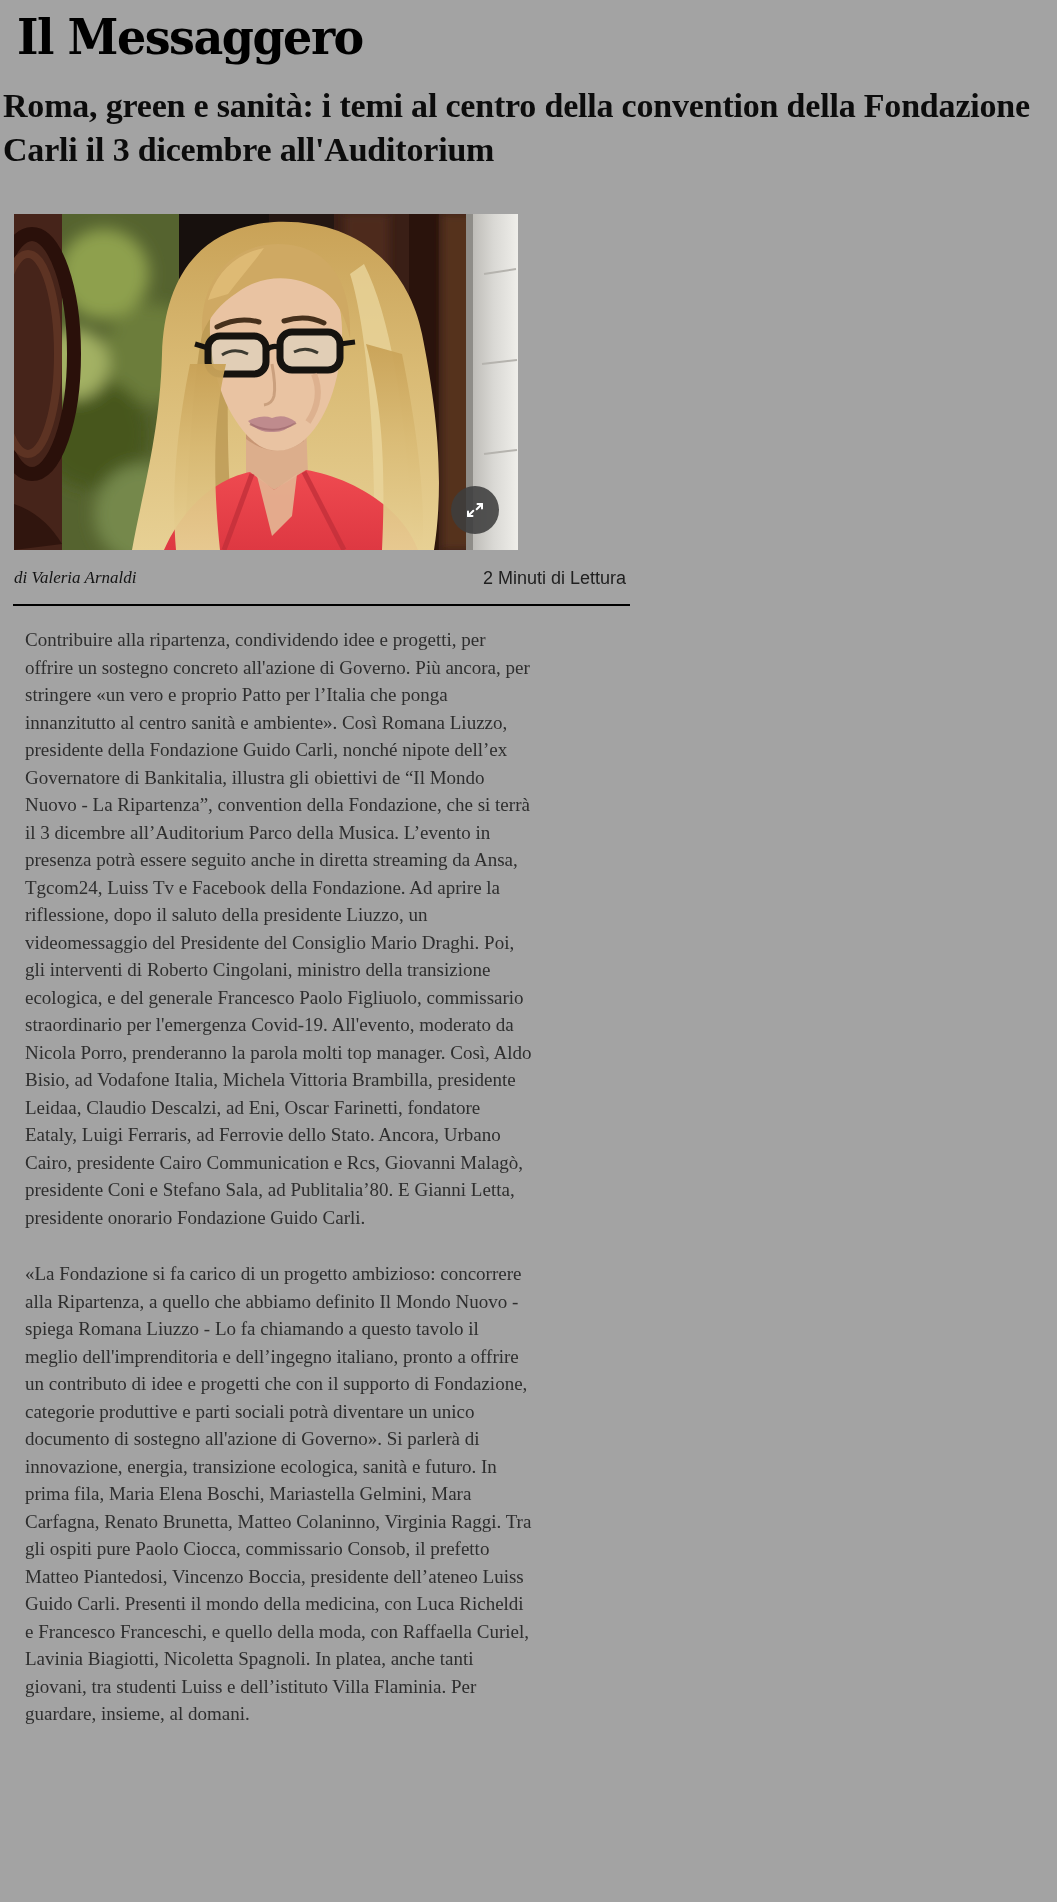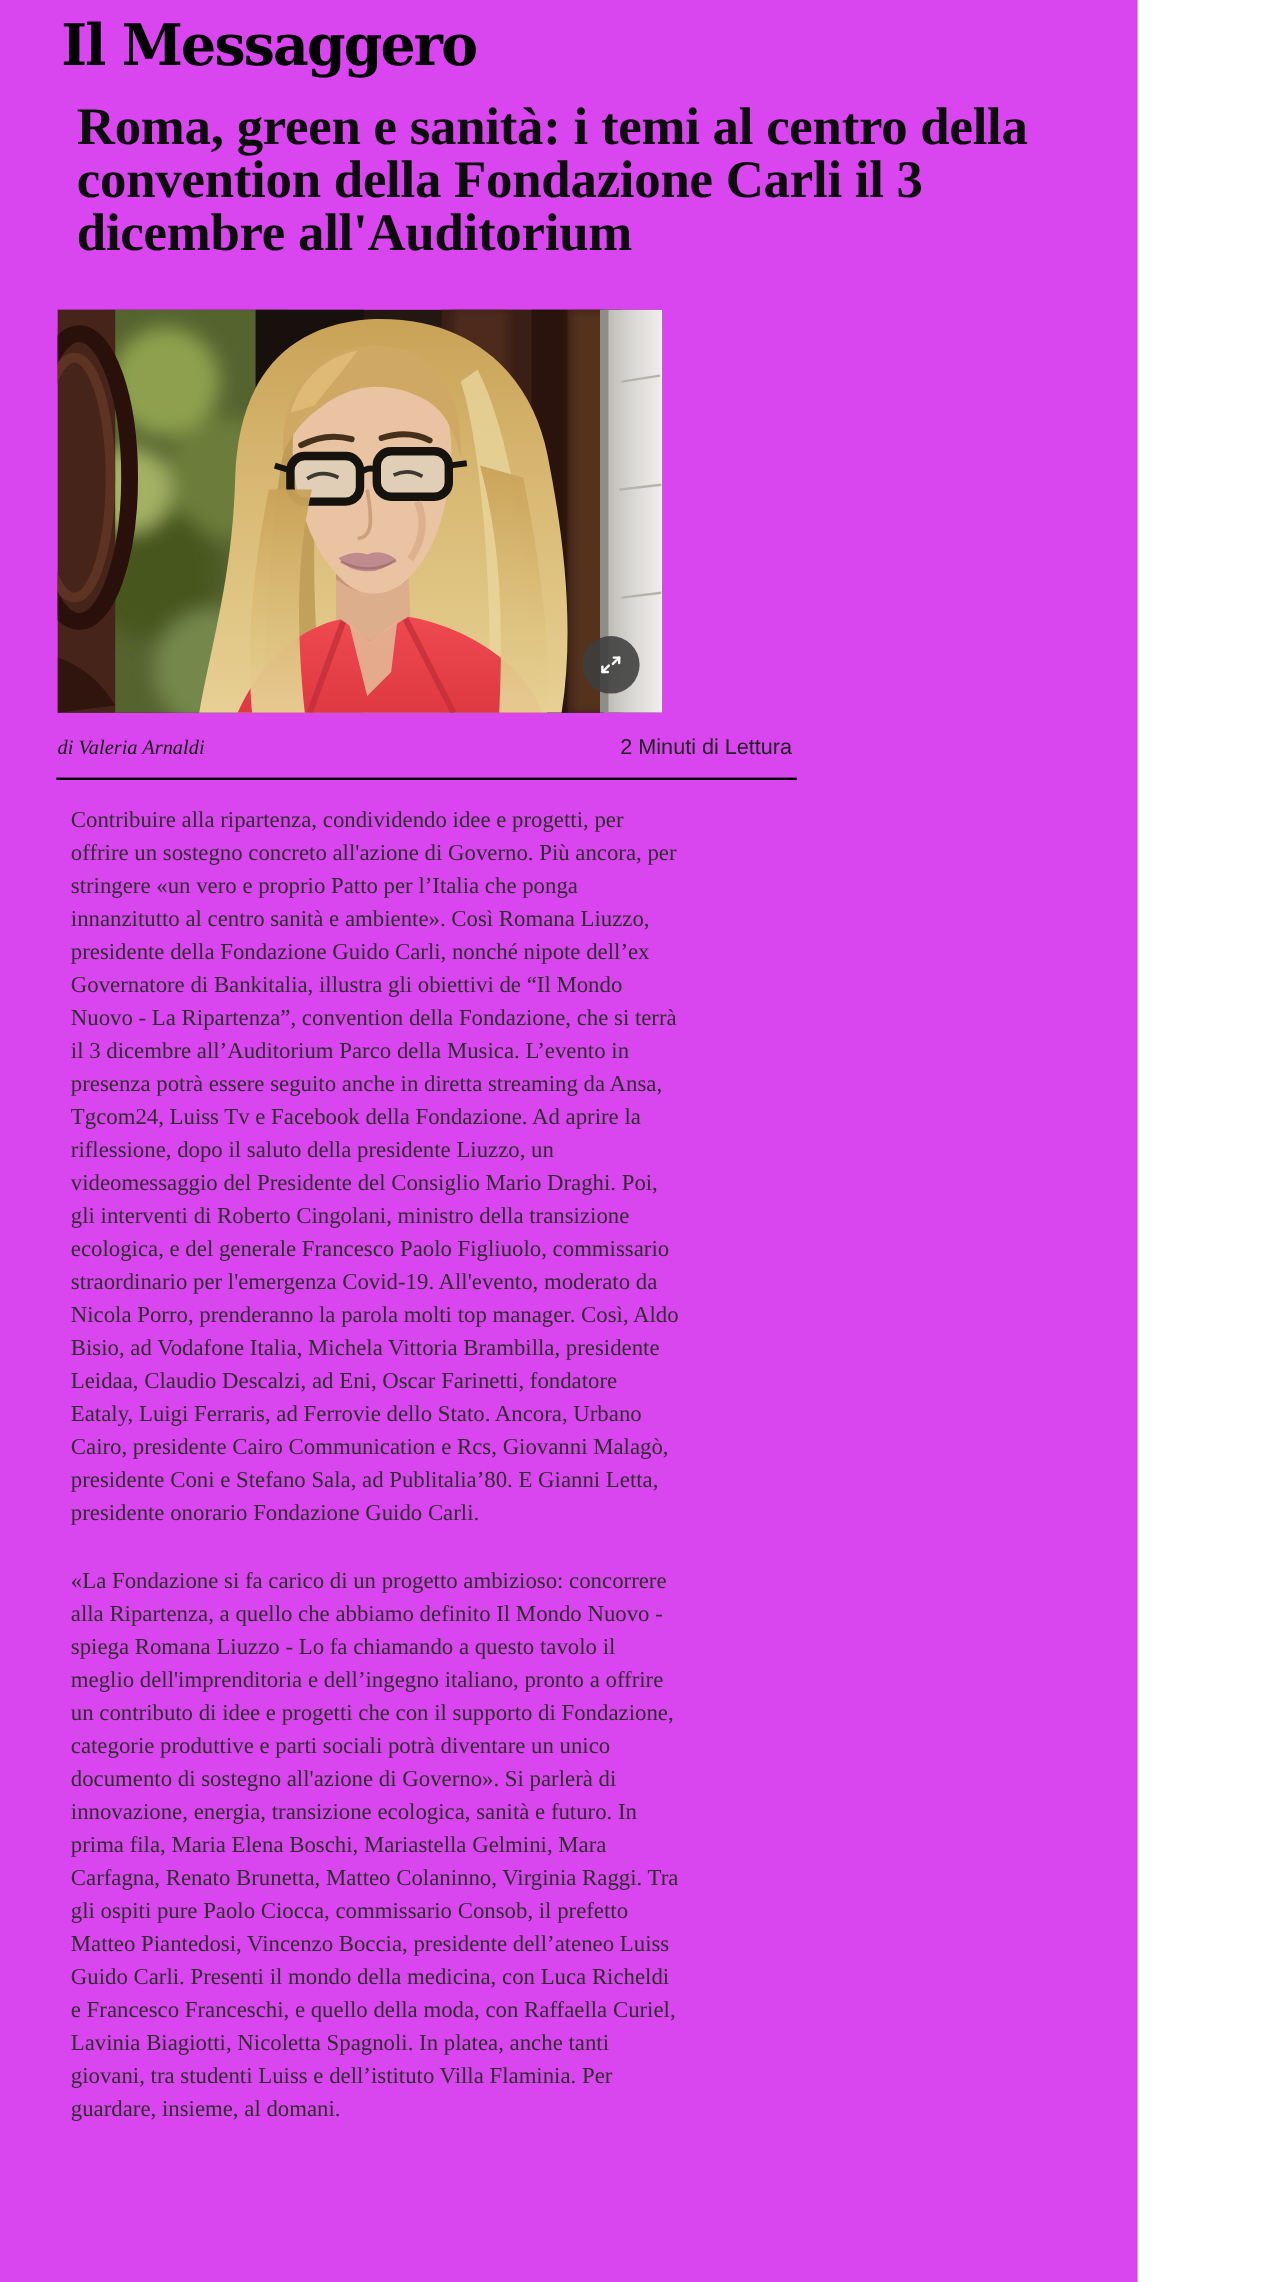--- a/index.html
+++ b/index.html
@@ -1,43 +1,43 @@
 <!DOCTYPE html>
 <html lang="it"><head>
 <meta charset="utf-8">
 <style>
   html,body{margin:0;padding:0;background:#fff;}
   .page{
-    width:914px;height:1902px;overflow:hidden;background:#d946ef;position:relative;
-    font-family:"Liberation Sans",sans-serif;color:#1a1a1a;padding-left:34px;
+    width:1057px;height:1902px;overflow:hidden;background:#a3a3a3;position:relative;
+    font-family:"Liberation Sans",sans-serif;color:#1a1a1a;
   }
   
   .masthead{padding:6px 0 0 17px;}
   .logo{
     display:inline-block;font-family:"DejaVu Serif",serif;font-weight:700;
     font-size:46px;line-height:60px;letter-spacing:-1.5px;color:#000;
     transform:scaleY(1.04);transform-origin:left top;text-decoration:none;cursor:pointer;
   }
   
   .headline{
-    margin:18px 14px 0 30px;font-family:"Liberation Serif",serif;font-weight:700;
-    font-size:44px;line-height:44px;color:#0c0c0c;letter-spacing:-0.2px;
+    margin:18px 14px 0 3px;font-family:"Liberation Serif",serif;font-weight:700;
+    font-size:34px;line-height:44px;color:#0c0c0c;letter-spacing:-0.2px;
   }
   
   .photo{margin:42px 0 0 14px;width:504px;height:336px;position:relative;padding:0;}
   .photo svg.scene{display:block;}
   .expand-btn{
     position:absolute;right:19px;bottom:16px;width:48px;height:48px;border-radius:50%;
     background:rgba(62,62,62,0.88);border:none;display:flex;align-items:center;
     justify-content:center;cursor:pointer;padding:0;
   }
   
   .byline-row{
     width:612px;margin:18px 0 0 14px;display:flex;justify-content:space-between;
-    align-items:center;
+    align-items:flex-start;
   }
   .author{
     font-family:"Liberation Serif",serif;font-style:italic;font-size:17px;color:#141414;
     text-decoration:none;cursor:pointer;
   }
   .reading-time{font-size:18px;color:#202020;}
   
   .divider{width:617px;margin:15px 0 0 13px;border:0;border-top:2px solid #000;height:0;}
   
   .dateline{margin:17px 0 0 14px;font-size:15px;color:#202020;}

